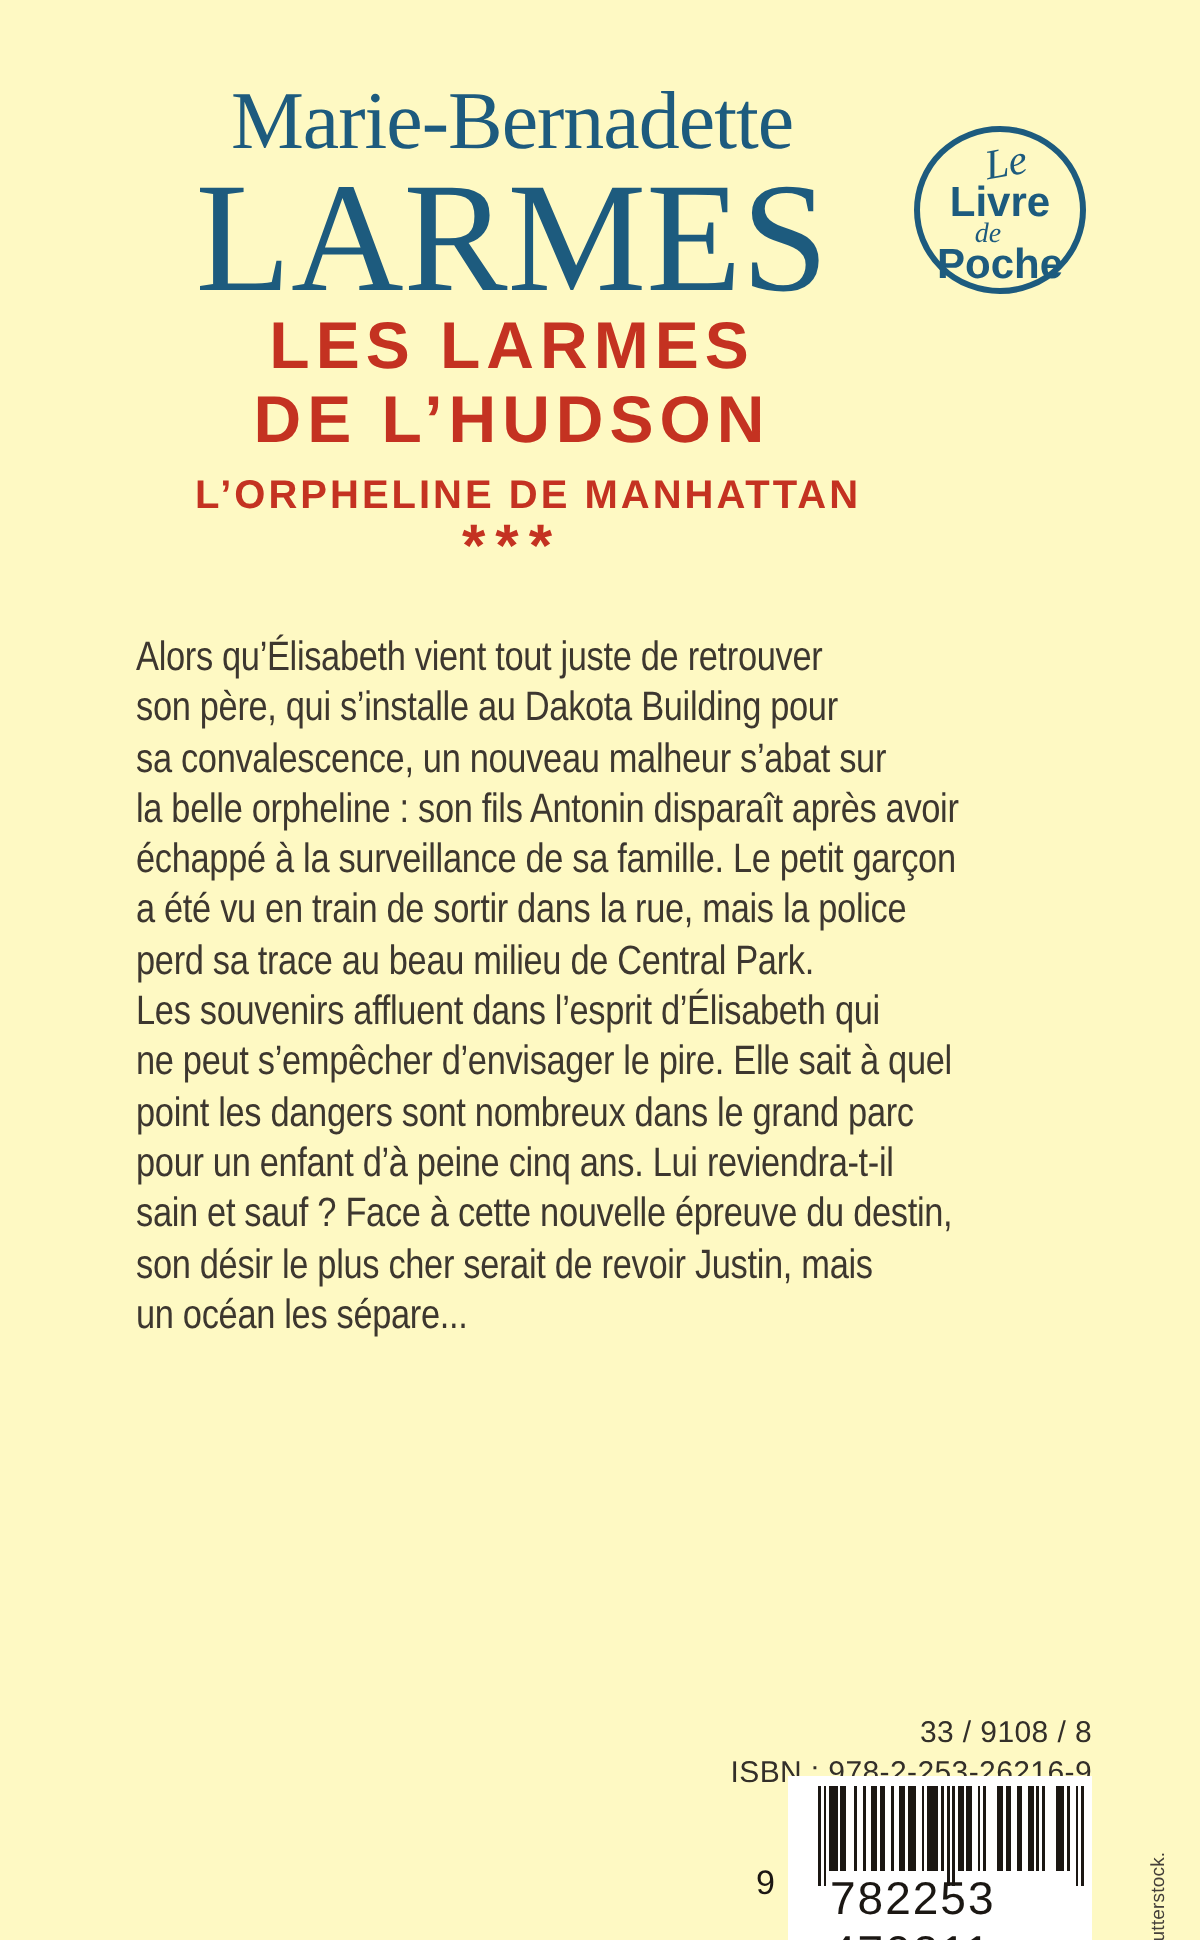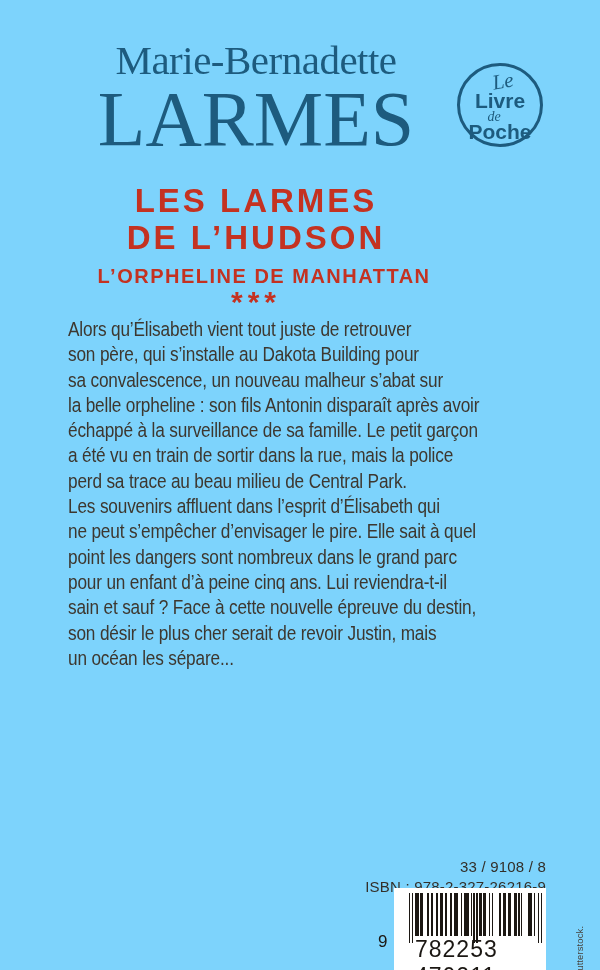--- a/index.html
+++ b/index.html
@@ -1,26 +1,26 @@
 <!DOCTYPE html>
 <html><head>
 <meta charset="utf-8">
 <style>
   html,body{margin:0;padding:0;}
   body{width:600px;height:970px;font-family:"Liberation Sans",sans-serif;}
-  .cover{position:relative;width:600px;height:970px;background:#7dd3fc;overflow:hidden;}
+  .cover{position:relative;width:600px;height:970px;background:#fef9c3;overflow:hidden;}
 
   .center-col{position:absolute;left:0;top:36px;width:512px;text-align:center;}
 
   .author-first{font-family:"Liberation Serif",serif;font-size:41px;line-height:48px;
     color:#1d5b7e;letter-spacing:-0.5px;font-weight:500;}
   .author-last{font-family:"Liberation Serif",serif;font-size:78px;line-height:70px;
     color:#1d5b7e;letter-spacing:0px;}
 
-  .title{margin-top:28px;font-size:33px;line-height:37px;font-weight:bold;
+  .title{margin-top:0;font-size:33px;line-height:37px;font-weight:bold;
     color:#c43221;letter-spacing:3px;white-space:pre-line;}
   .series{margin-top:9px;font-size:20px;line-height:22px;font-weight:bold;
     color:#c43221;letter-spacing:1.5px;padding-left:16px;}
   .stars{margin-top:2px;font-size:30px;line-height:26px;font-weight:bold;
     color:#c43221;letter-spacing:5px;}
 
   .logo{position:absolute;left:455px;top:61px;width:90px;height:88px;}
 
   .synopsis{position:absolute;left:68px;top:316px;width:560px;
     font-size:20.5px;line-height:25.3px;color:#3d372f;white-space:pre-line;
@@ -77,21 +77,21 @@
 pour un enfant d’à peine cinq ans. Lui reviendra-t-il
 sain et sauf ? Face à cette nouvelle épreuve du destin,
 son désir le plus cher serait de revoir Justin, mais
 un océan les sépare...</div>
 
   <div class="credits">Couverture : Thomas Hamel / olo.éditions.
 Visage : © Elisabeth Ansley / Arcangel Images. Paysage : © Pjard / Shutterstock.</div>
 
   <div class="bottom-numbers">
     <div>33 / 9108 / 8</div>
-    <div>ISBN : 978-2-327-26216-9</div>
+    <div>ISBN : 978-2-253-26216-9</div>
   </div>
 
   <div class="barcode-box">
     <div class="bc-lead">9</div>
     <svg class="barcode-bars" viewBox="0 0 95 34" preserveAspectRatio="none" shape-rendering="crispEdges" fill="#1b1713">
         <rect x="0" y="0" width="1" height="34"></rect>
         <rect x="2" y="0" width="1" height="34"></rect>
         <rect x="4" y="0" width="1" height="29"></rect>
         <rect x="5" y="0" width="1" height="29"></rect>
         <rect x="6" y="0" width="1" height="29"></rect>

